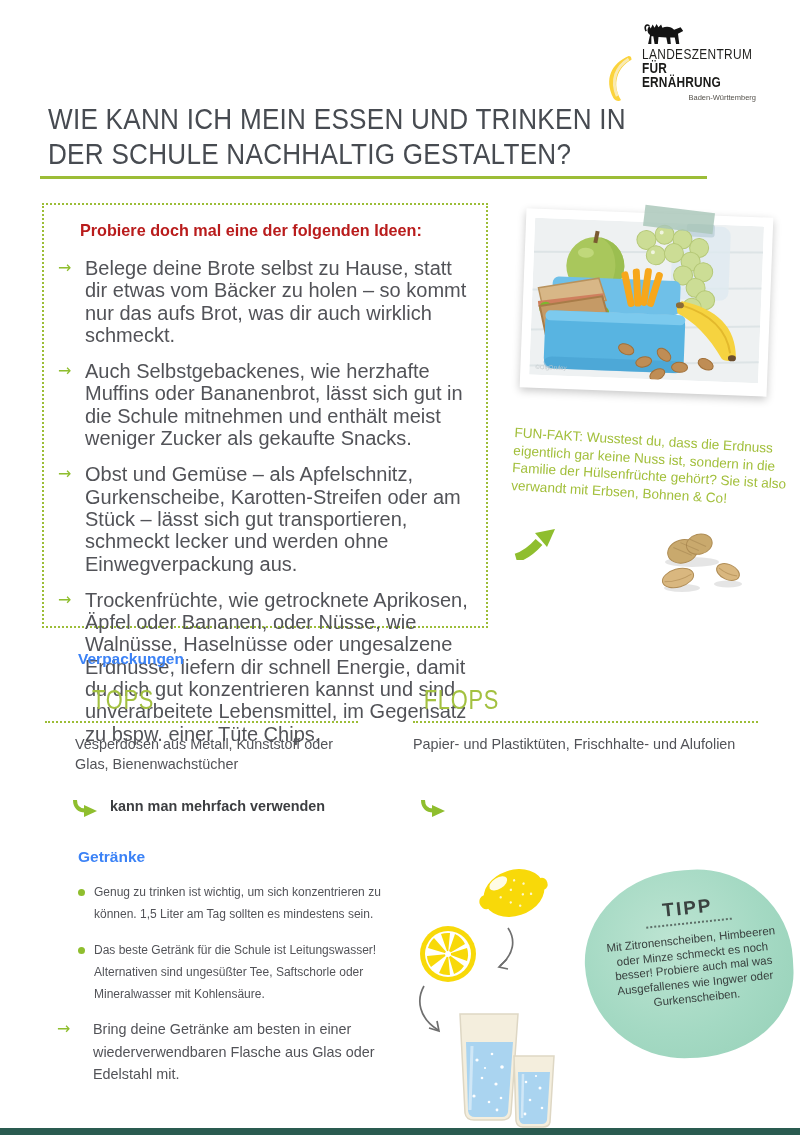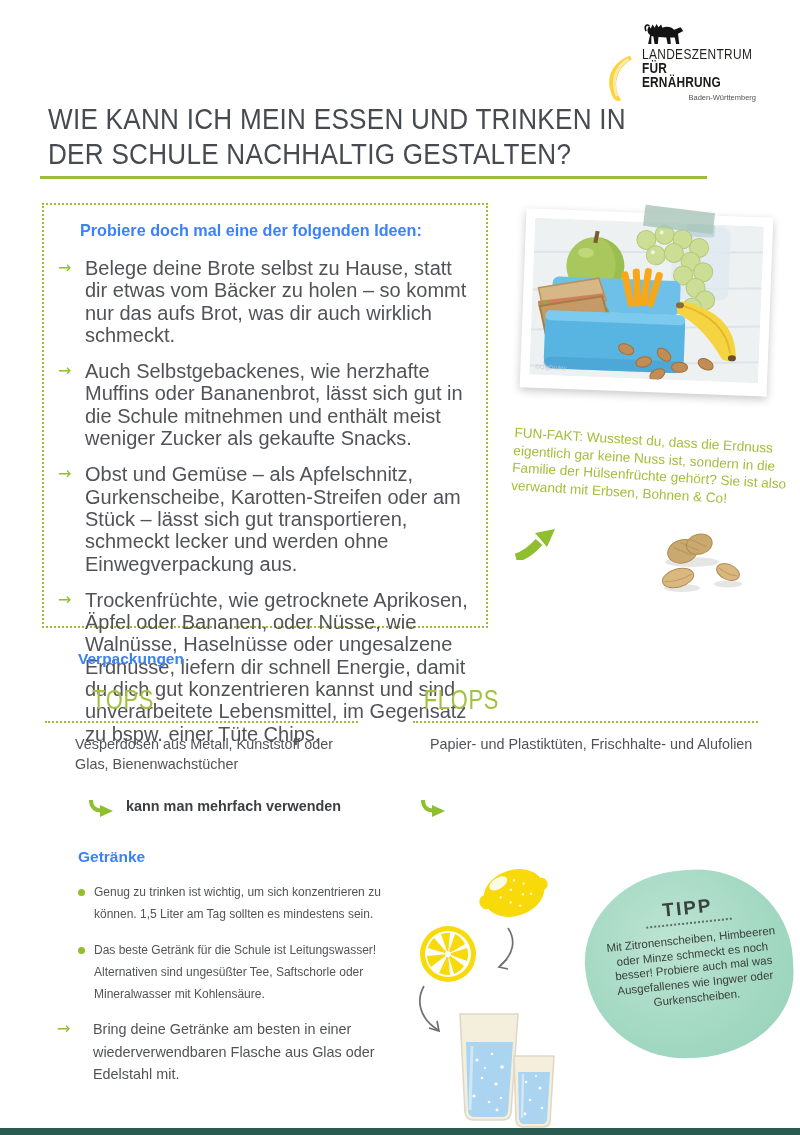--- a/index.html
+++ b/index.html
@@ -15,21 +15,21 @@
            transform:scaleX(.85);transform-origin:left;}
   .logo-region{font-size:7.5px;color:#55524c;text-align:right;margin-top:2px;padding-right:4px;}
 
   
   .title{left:48px;top:101px;color:#474b51;font-size:30px;line-height:35px;}
   .title span{display:inline-block;transform:scaleX(.87);transform-origin:left;white-space:nowrap;letter-spacing:.3px;}
   .title-rule{left:40px;top:176px;width:667px;height:3px;background:#9cbd37;}
 
   
   .ideas-box{left:42px;top:203px;width:446px;height:425px;border:2px dotted #9cbd37;box-sizing:border-box;}
-  .ideas-heading{position:absolute;left:36px;top:16px;font-size:16.2px;font-weight:bold;color:#3b82f6;}
+  .ideas-heading{position:absolute;left:36px;top:16px;font-size:16.2px;font-weight:bold;color:#b91c1c;}
   .ideas-list{position:absolute;left:14px;top:52px;right:14px;}
   .idea-item{display:flex;margin-bottom:14px;}
   .idea-arrow{width:27px;flex:0 0 27px;color:#8fbe2e;font-size:16px;line-height:22.3px;font-family:"DejaVu Sans",sans-serif;}
   .idea-text{font-size:20px;line-height:22.3px;color:#525358;}
 
   
   .photo-frame{left:523px;top:213px;width:229px;height:157px;background:#fff;
                padding:9px 9px 13px 9px;transform:rotate(2.2deg);
                box-shadow:0 3px 9px rgba(0,0,0,.22);}
   .tape{left:644px;top:209px;width:70px;height:21px;background:rgba(168,198,184,.82);transform:rotate(7deg);z-index:5;}
@@ -47,25 +47,25 @@
   .col-title span{display:inline-block;transform:scaleX(.78);}
   .tops-title{left:92px;top:687px;}
   .tops-title span{transform-origin:left;}
   .flops-title{left:413px;top:687px;width:345px;}
   .flops-title span{transform-origin:center;}
   .dotted-rule{border-top:2.5px dotted #9cbd37;height:0;}
   .tops-rule{left:45px;top:721px;width:313px;}
   .flops-rule{left:413px;top:721px;width:345px;}
   .col-text{font-size:14.4px;line-height:20px;color:#525358;}
   .tops-text{left:75px;top:734px;width:290px;}
-  .flops-text{left:430px;top:734px;width:350px;}
+  .flops-text{left:413px;top:734px;width:350px;}
   .conclusion{display:flex;}
   .conc-arrow{flex:0 0 26px;margin-right:12px;padding-top:2px;}
   .conc-text{font-weight:bold;font-size:14.4px;line-height:19.5px;color:#3c3e41;}
-  .tops-conc{left:88px;top:797px;width:290px;}
+  .tops-conc{left:72px;top:797px;width:290px;}
   .flops-conc{left:420px;top:797px;width:345px;}
 
   
   .getr-h{left:78px;top:848px;}
   .g-list{left:78px;top:881px;width:320px;}
   .dot-item{position:relative;padding-left:16px;margin-bottom:13px;font-size:12px;line-height:22.3px;}
   .dot-item::before{content:"";position:absolute;left:0;top:8px;width:7px;height:7px;border-radius:50%;background:#8fbe2e;}
   .g-arrow-item{display:flex;margin-left:-21px;}
   .g-arrow{flex:0 0 36px;color:#8fbe2e;font-size:16px;line-height:22.3px;font-family:"DejaVu Sans",sans-serif;}
   .g-arrow-text{font-size:14.4px;line-height:22.3px;}

